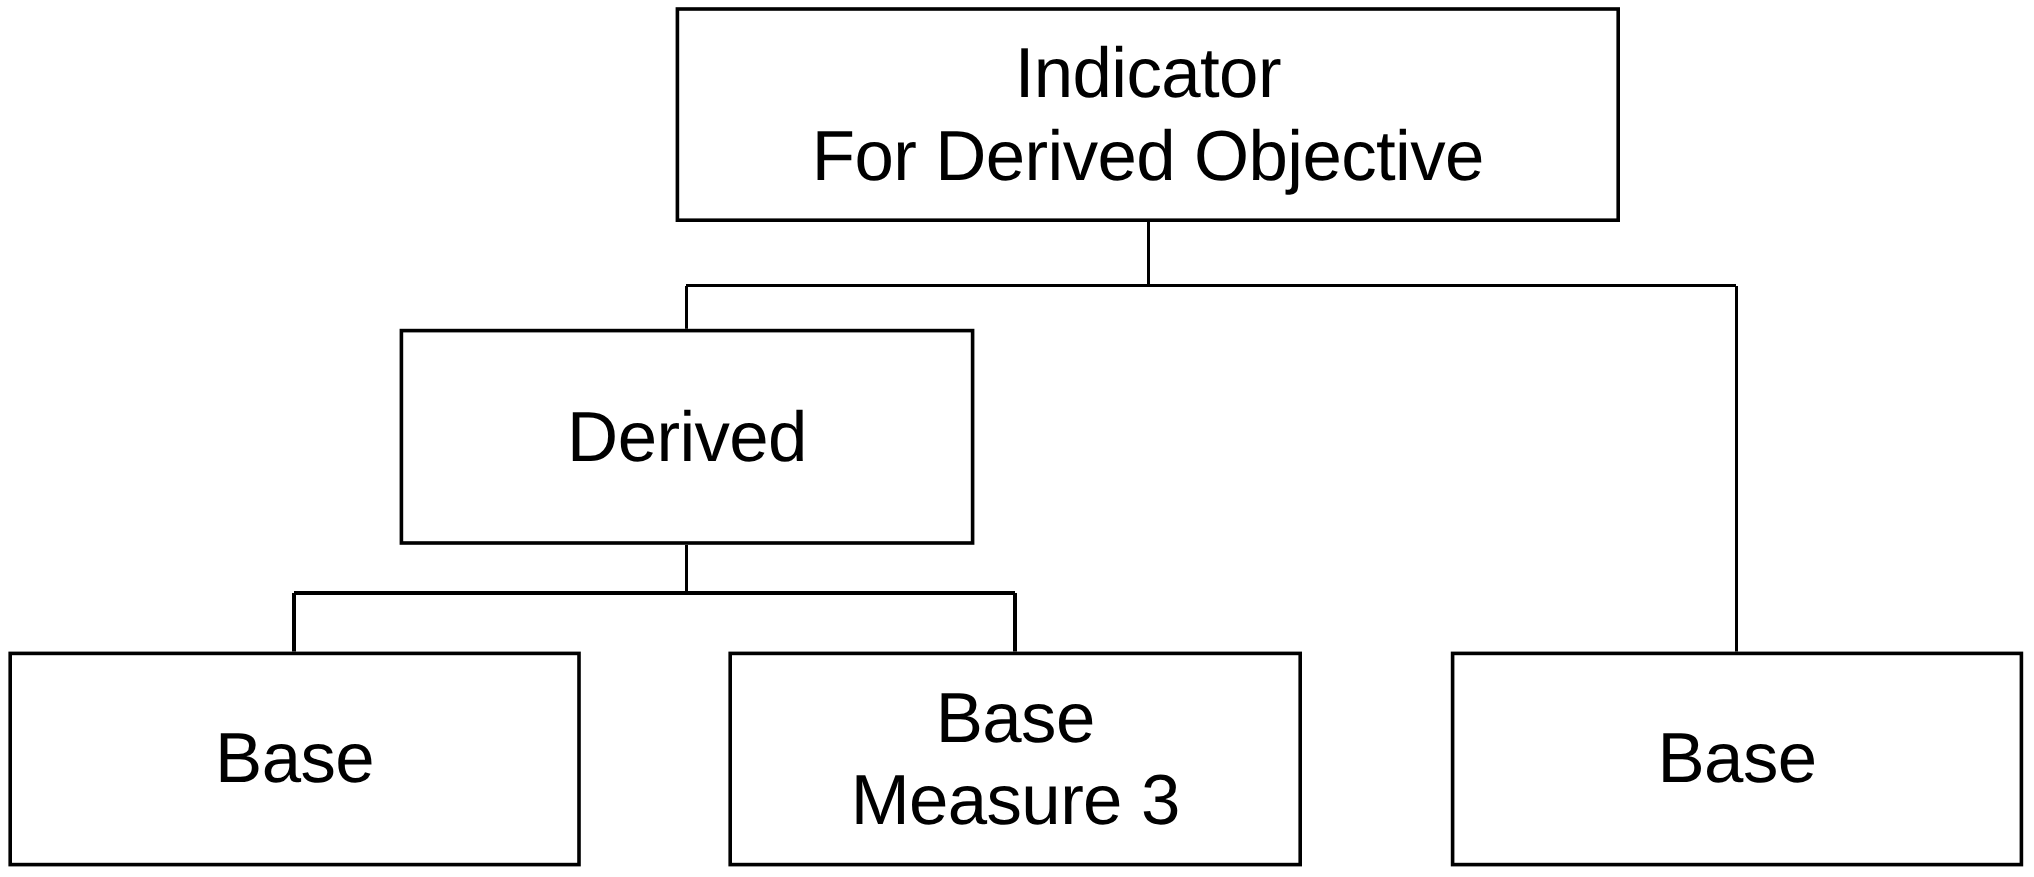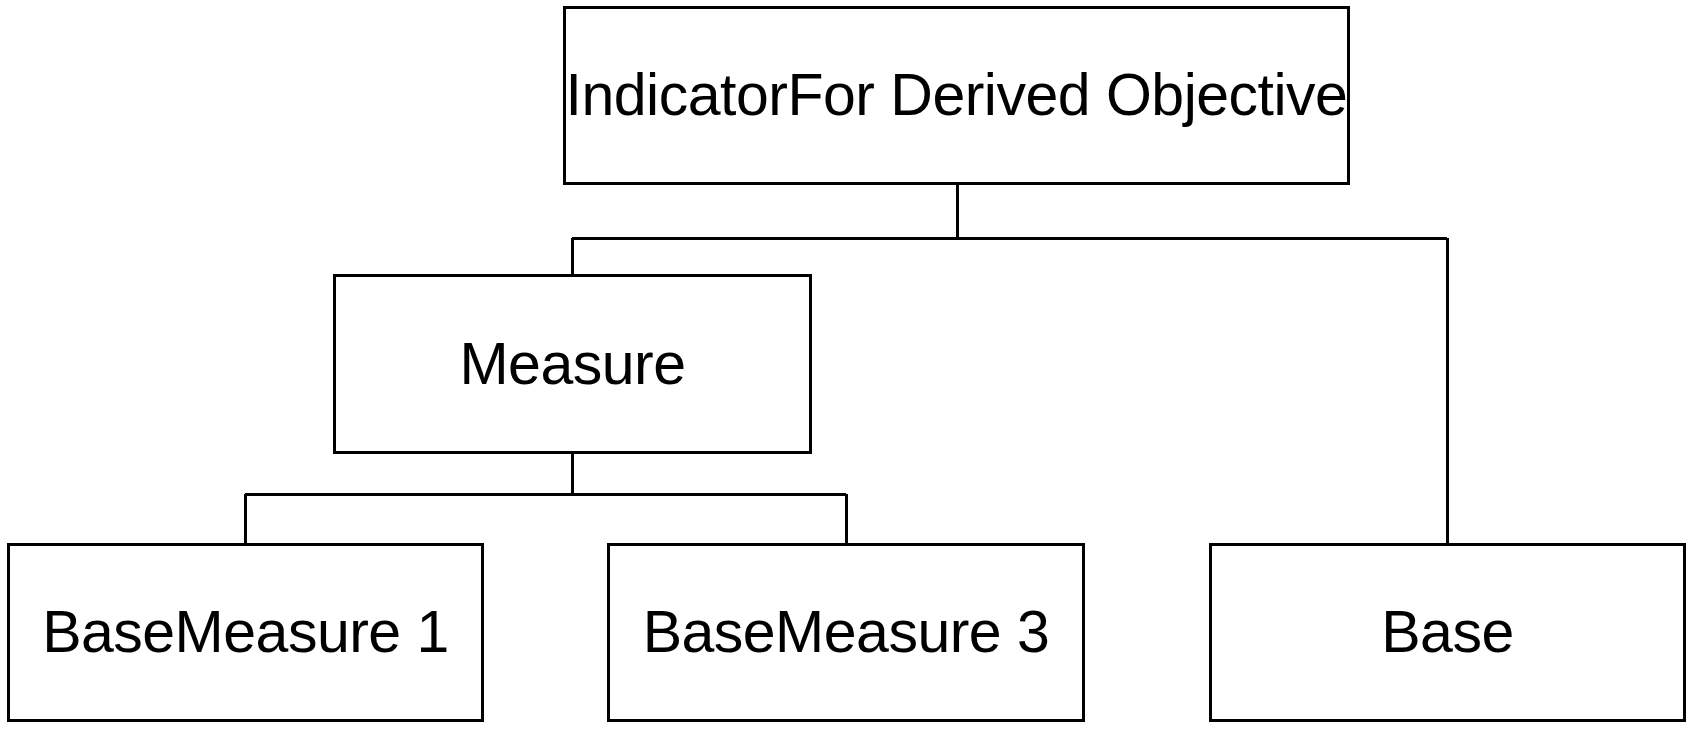--- a/index.html
+++ b/index.html
@@ -26,21 +26,21 @@
     width: 1695px;
     height: 731px;
     pointer-events: none;
   }
   .node-box {
     position: absolute;
     box-sizing: border-box;
     background: #ffffff;
     border: 3px solid #000000;
     display: flex;
-    flex-direction: row;
+    flex-direction: column;
     align-items: center;
     justify-content: center;
     text-align: center;
     color: #000000;
     line-height: 1.16;
   }
   .node-line {
     display: block;
     white-space: nowrap;
     font-size: 59px;
@@ -73,26 +73,25 @@
       <line x1="846" y1="494" x2="846" y2="543"></line>
     </g>
   </svg>
 
   <div class="node-box" id="node-indicator">
     <span class="node-line">Indicator</span>
     <span class="node-line">For Derived Objective</span>
   </div>
 
   <div class="node-box" id="node-derived">
-    <span class="node-line">Measure</span>
+    <span class="node-line">Derived</span>
   </div>
 
   <div class="node-box" id="node-base-1">
     <span class="node-line">Base</span>
-    <span class="node-line">Measure 1</span>
   </div>
 
   <div class="node-box" id="node-base-2">
     <span class="node-line">Base</span>
     <span class="node-line">Measure 3</span>
   </div>
 
   <div class="node-box" id="node-base-3">
     <span class="node-line">Base</span>
   </div>

